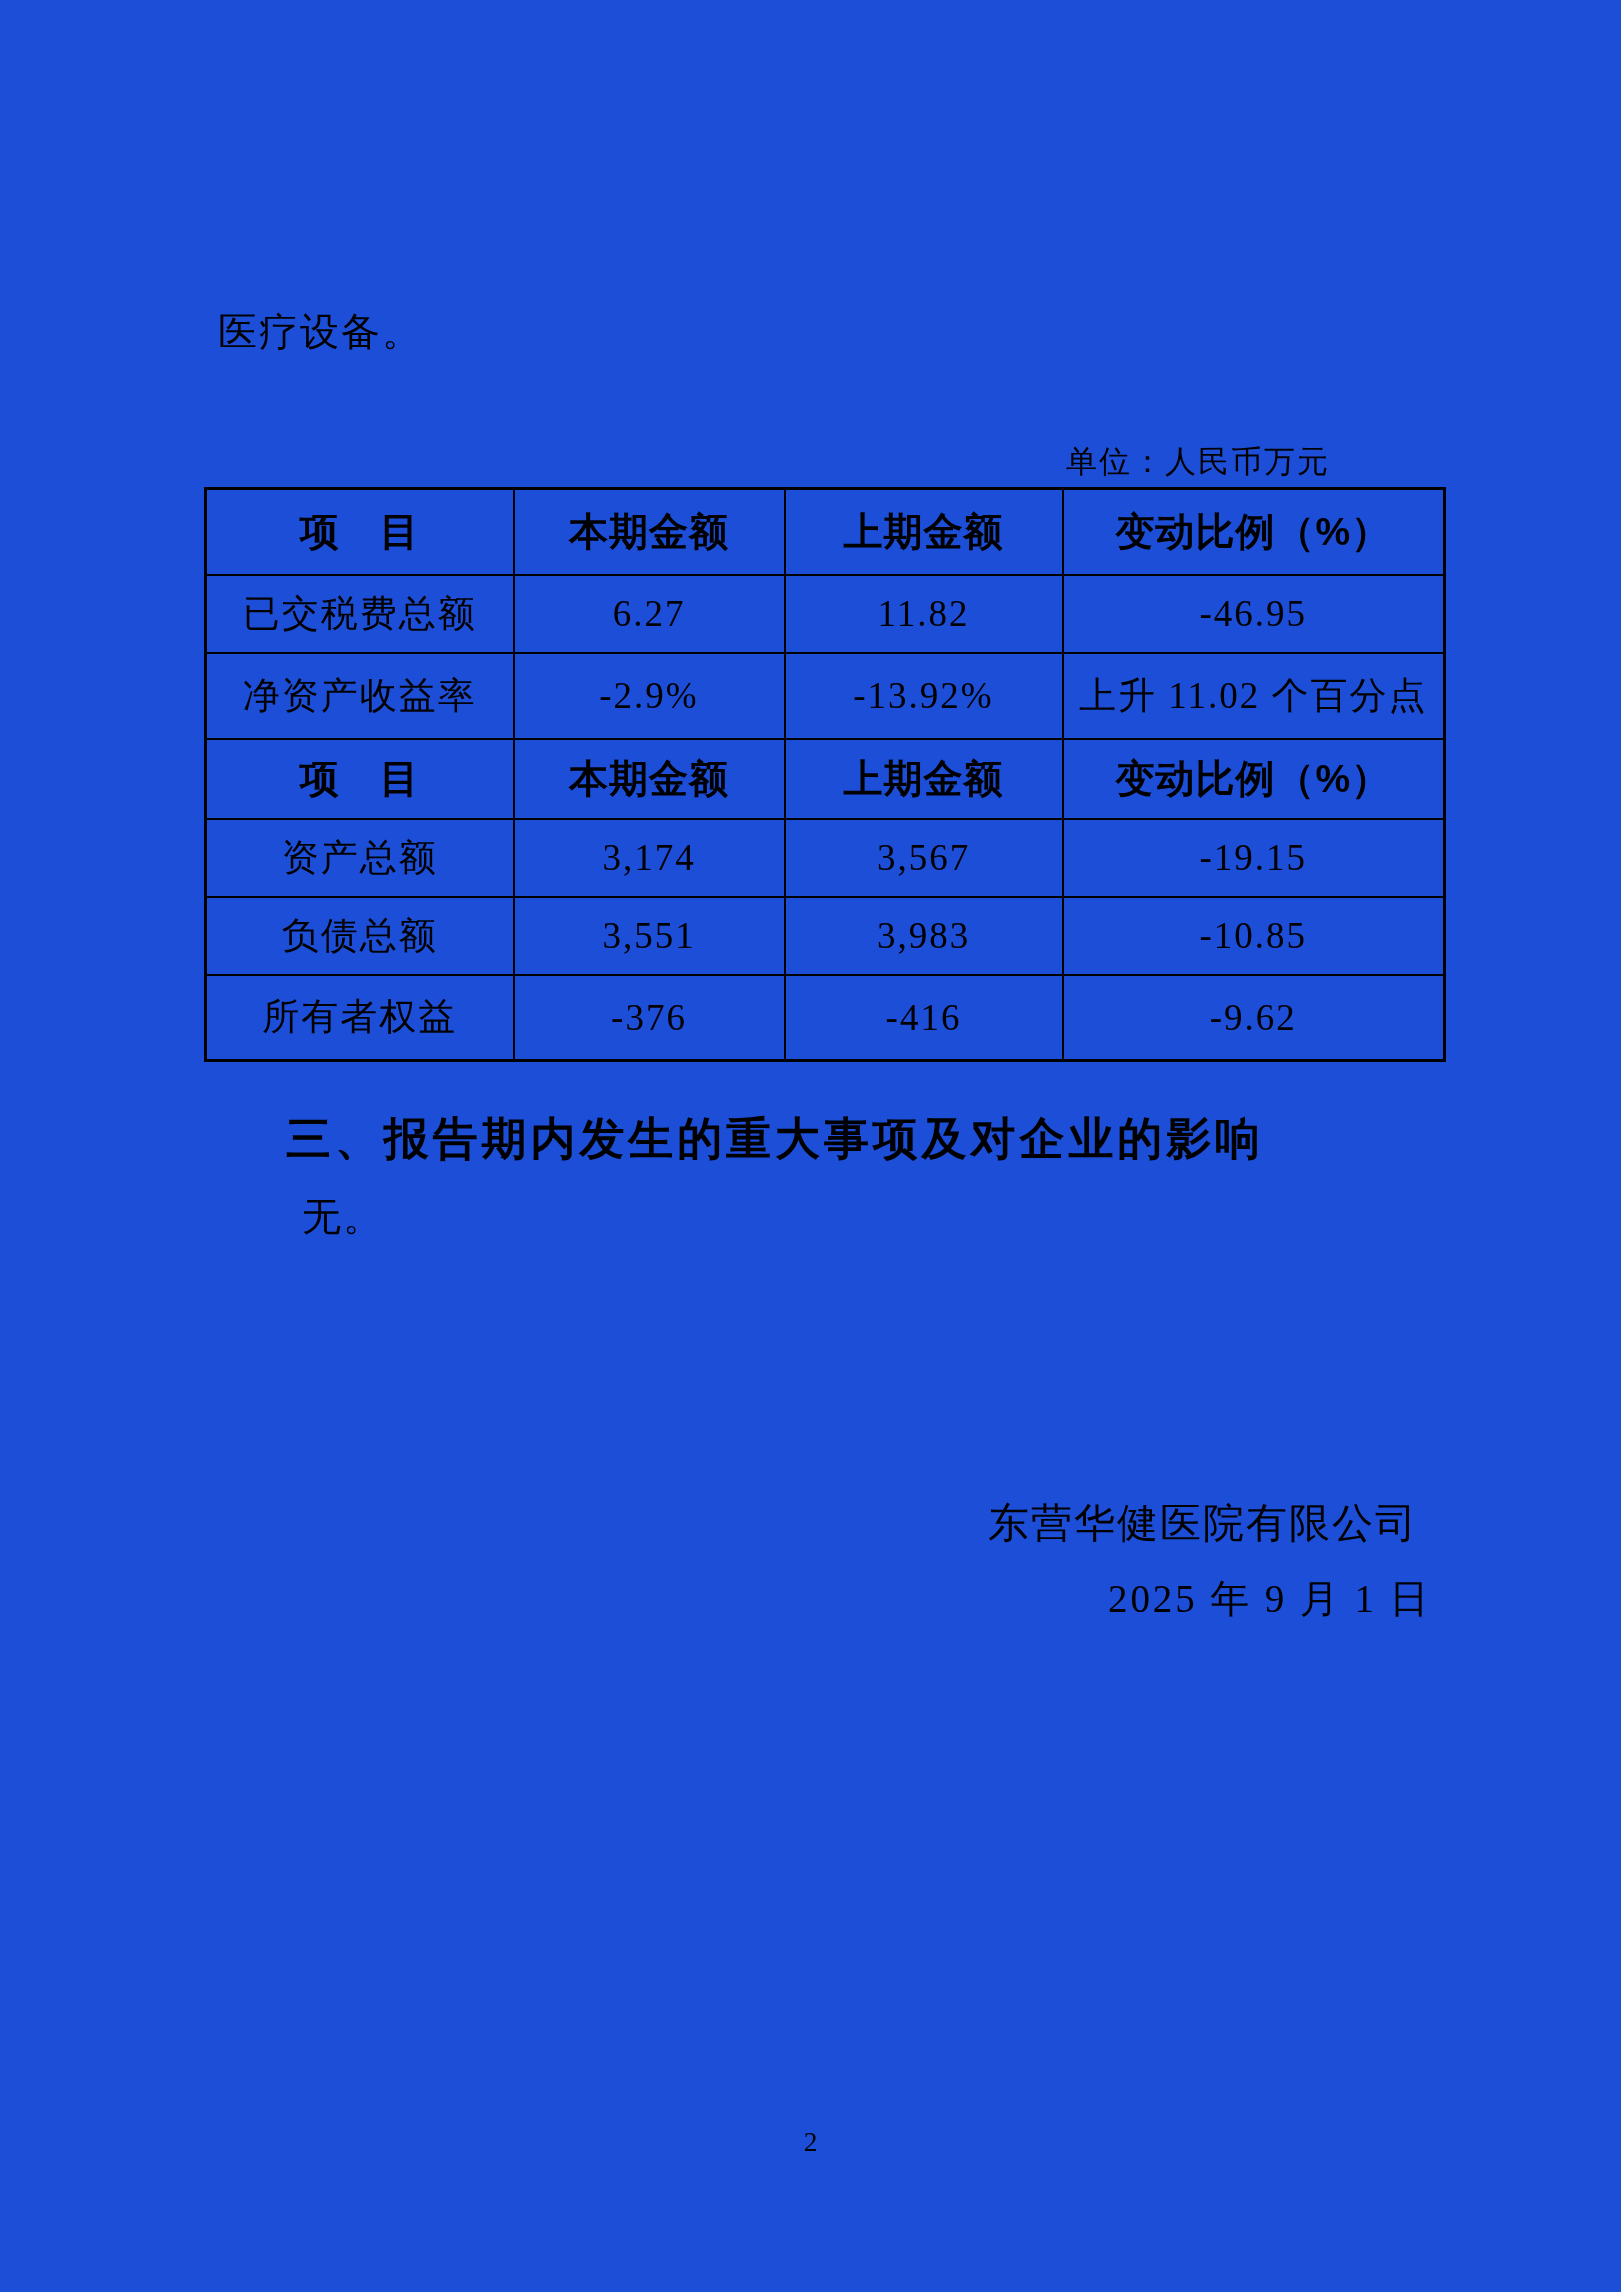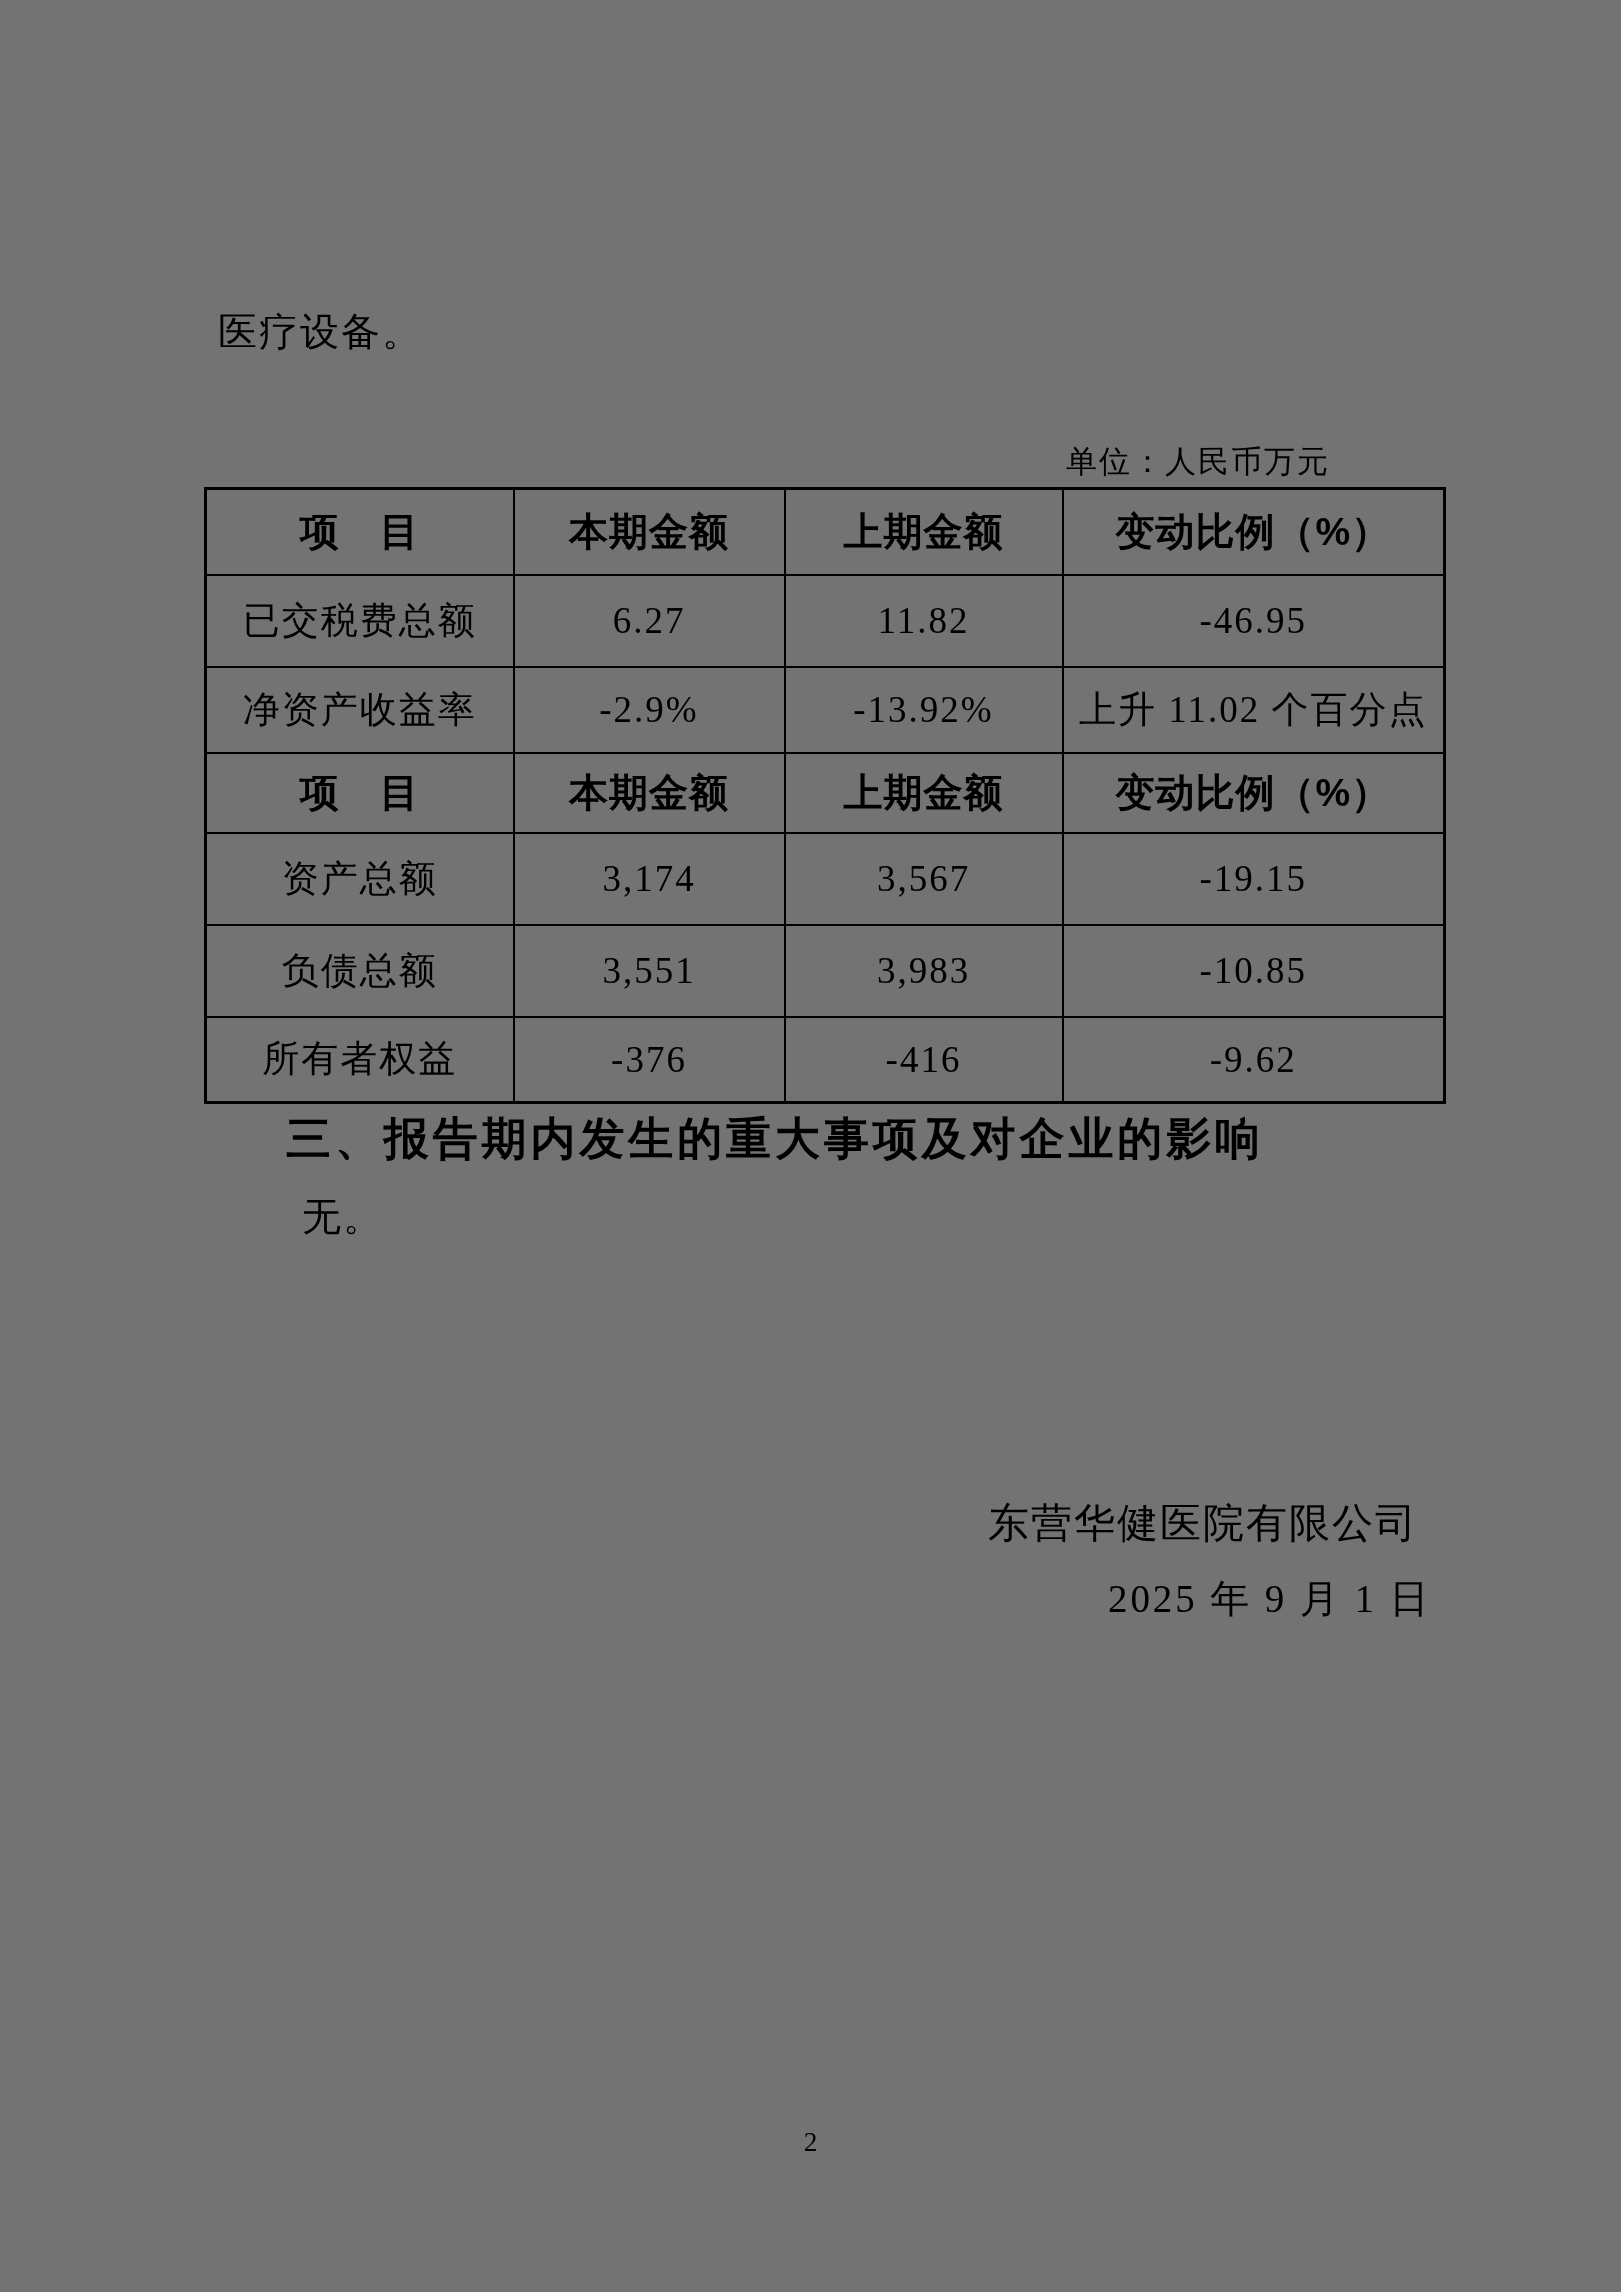--- a/index.html
+++ b/index.html
@@ -1,19 +1,19 @@
 <!DOCTYPE html>
 <html><head>
 <meta charset="utf-8">
 <style>
   html,body { margin:0; padding:0; background:#888; }
   .page {
     position:relative;
     width:1621px; height:2293px;
-    background:#737373;
+    background:#1d4ed8;
     color:#000000;
     overflow:hidden;
   }
   .abs { position:absolute; line-height:1; white-space:nowrap; }
   .song { font-family:"Liberation Serif","DejaVu Serif",serif; }
   .hei  { font-family:"Liberation Sans","DejaVu Sans",sans-serif; font-weight:700; }
 
   .intro      { left:218px;  top:312px;  font-size:39px; letter-spacing:2px; }
   .sec2-title { left:303px;  top:383px;  font-size:45px; letter-spacing:3.9px; }
   .unit-label { left:1066px; top:446px;  font-size:31px; letter-spacing:2px;text-align:center; }
@@ -30,21 +30,21 @@
     border:3.9px solid #000;
   }
   table.fin td {
     border:2px solid #000;
     text-align:center; vertical-align:middle;
     padding:0; overflow:hidden;margin-top:10px;
   }
   td.th  { font-family:"Liberation Sans","DejaVu Sans",sans-serif; font-weight:700; font-size:39px; letter-spacing:1px; }
   td.data{ font-family:"Liberation Serif","DejaVu Serif",serif; font-size:37px; letter-spacing:2px; }
   tr.r88 { height:86px; }
-  tr.r89 { height:92px; }
+  tr.r89 { height:78px; }
   tr.r82 { height:80px; }
 </style>
 </head>
 <body>
 
 <div class="page">
 
   <div class="abs song intro">医疗设备。</div>
 
 

